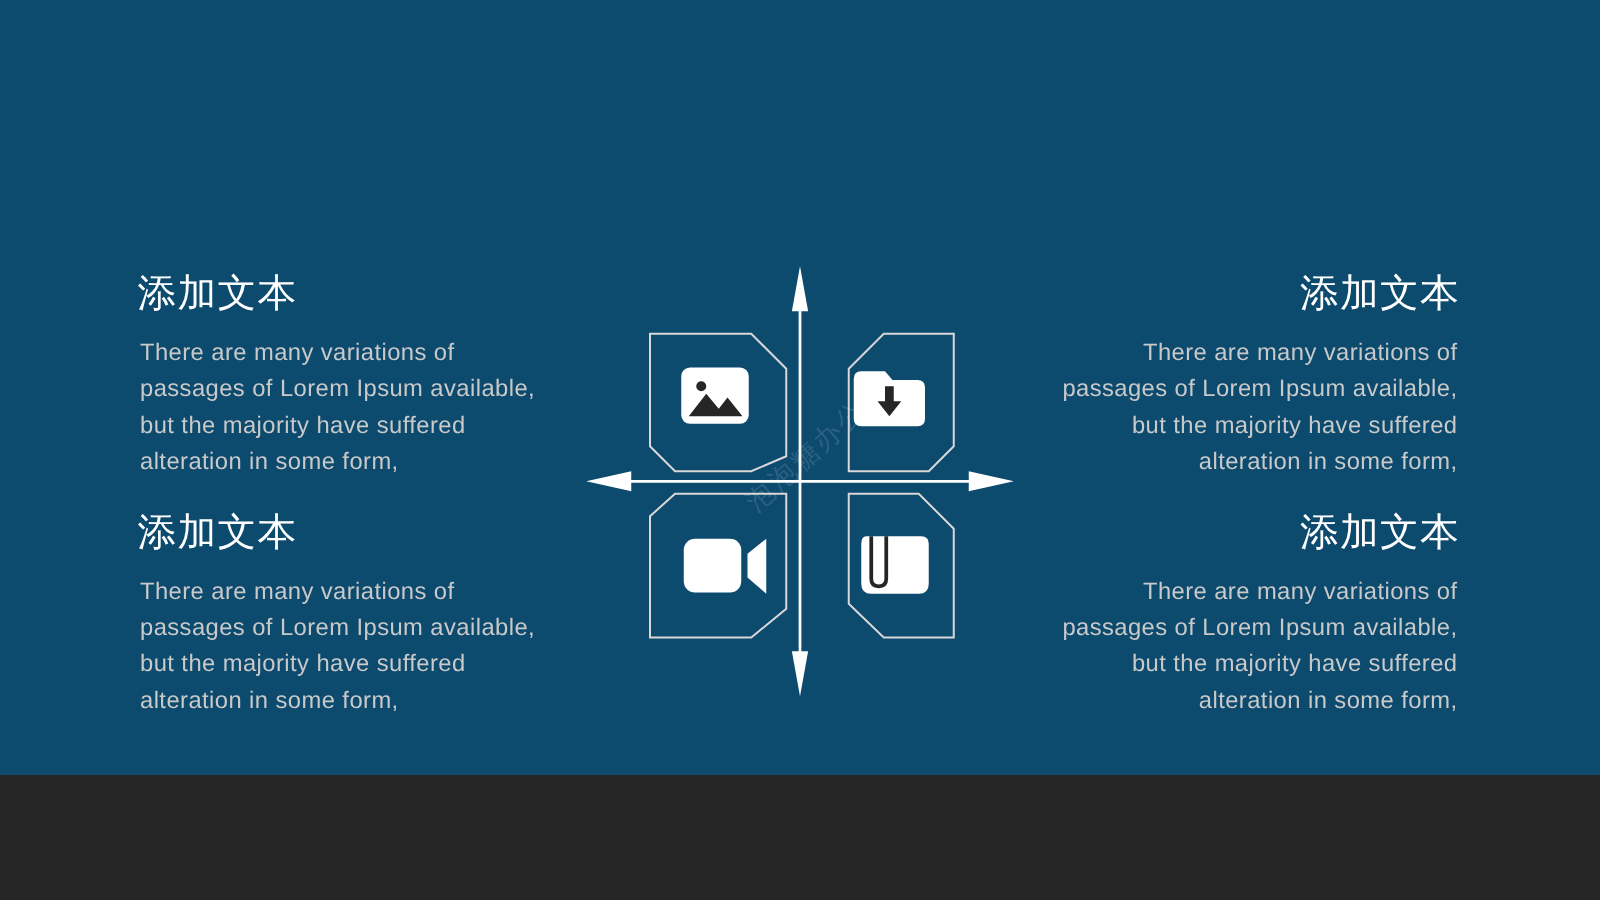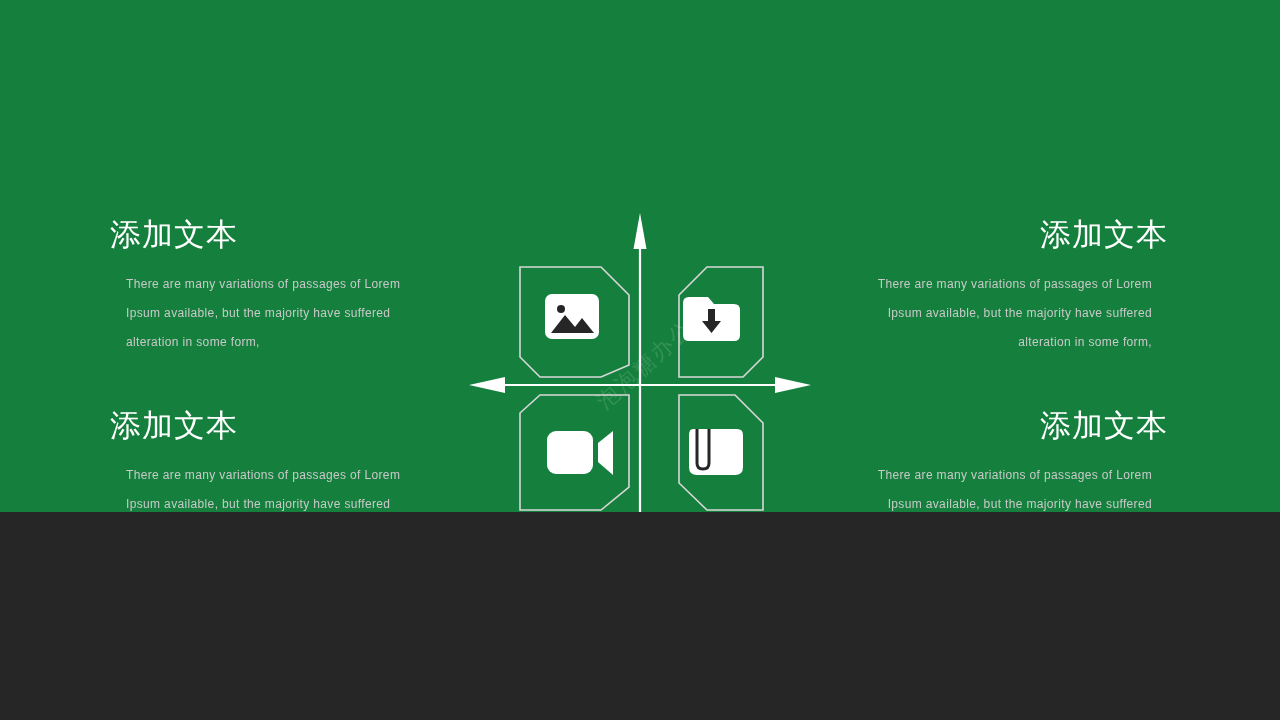--- a/index.html
+++ b/index.html
@@ -3,22 +3,22 @@
 <meta charset="utf-8">
 <style>
   html, body {
     margin: 0;
     padding: 0;
     background: #262626;
   }
   .slide {
     position: relative;
     width: 1280px;
-    height: 512px;
-    background: #15803d;
+    height: 620px;
+    background: #0c4a6e;
     overflow: hidden;
     font-family: "Liberation Sans", "DejaVu Sans", sans-serif;
   }
 
   
   .text-block {
     position: absolute;
     width: 340px;
   }
   .text-block.left  { left: 110px; text-align: left; }
@@ -32,24 +32,24 @@
     color: #ffffff;
     font-size: 31px;
     line-height: 38px;
     letter-spacing: 1px;
     font-weight: 400;
     margin: 0 0 14px 0;
     white-space: nowrap;
   }
   .body-text {
     color: #c9c9c9;
-    font-size: 12px;
+    font-size: 19px;
     line-height: 29px;
     letter-spacing: 0.35px;
-    margin: 16px;
+    margin: 2px;
     font-weight: 400;
   }
 
   
   .diagram {
     position: absolute;
     left: 465px;
     top: 205px;
     width: 350px;
     height: 360px;

